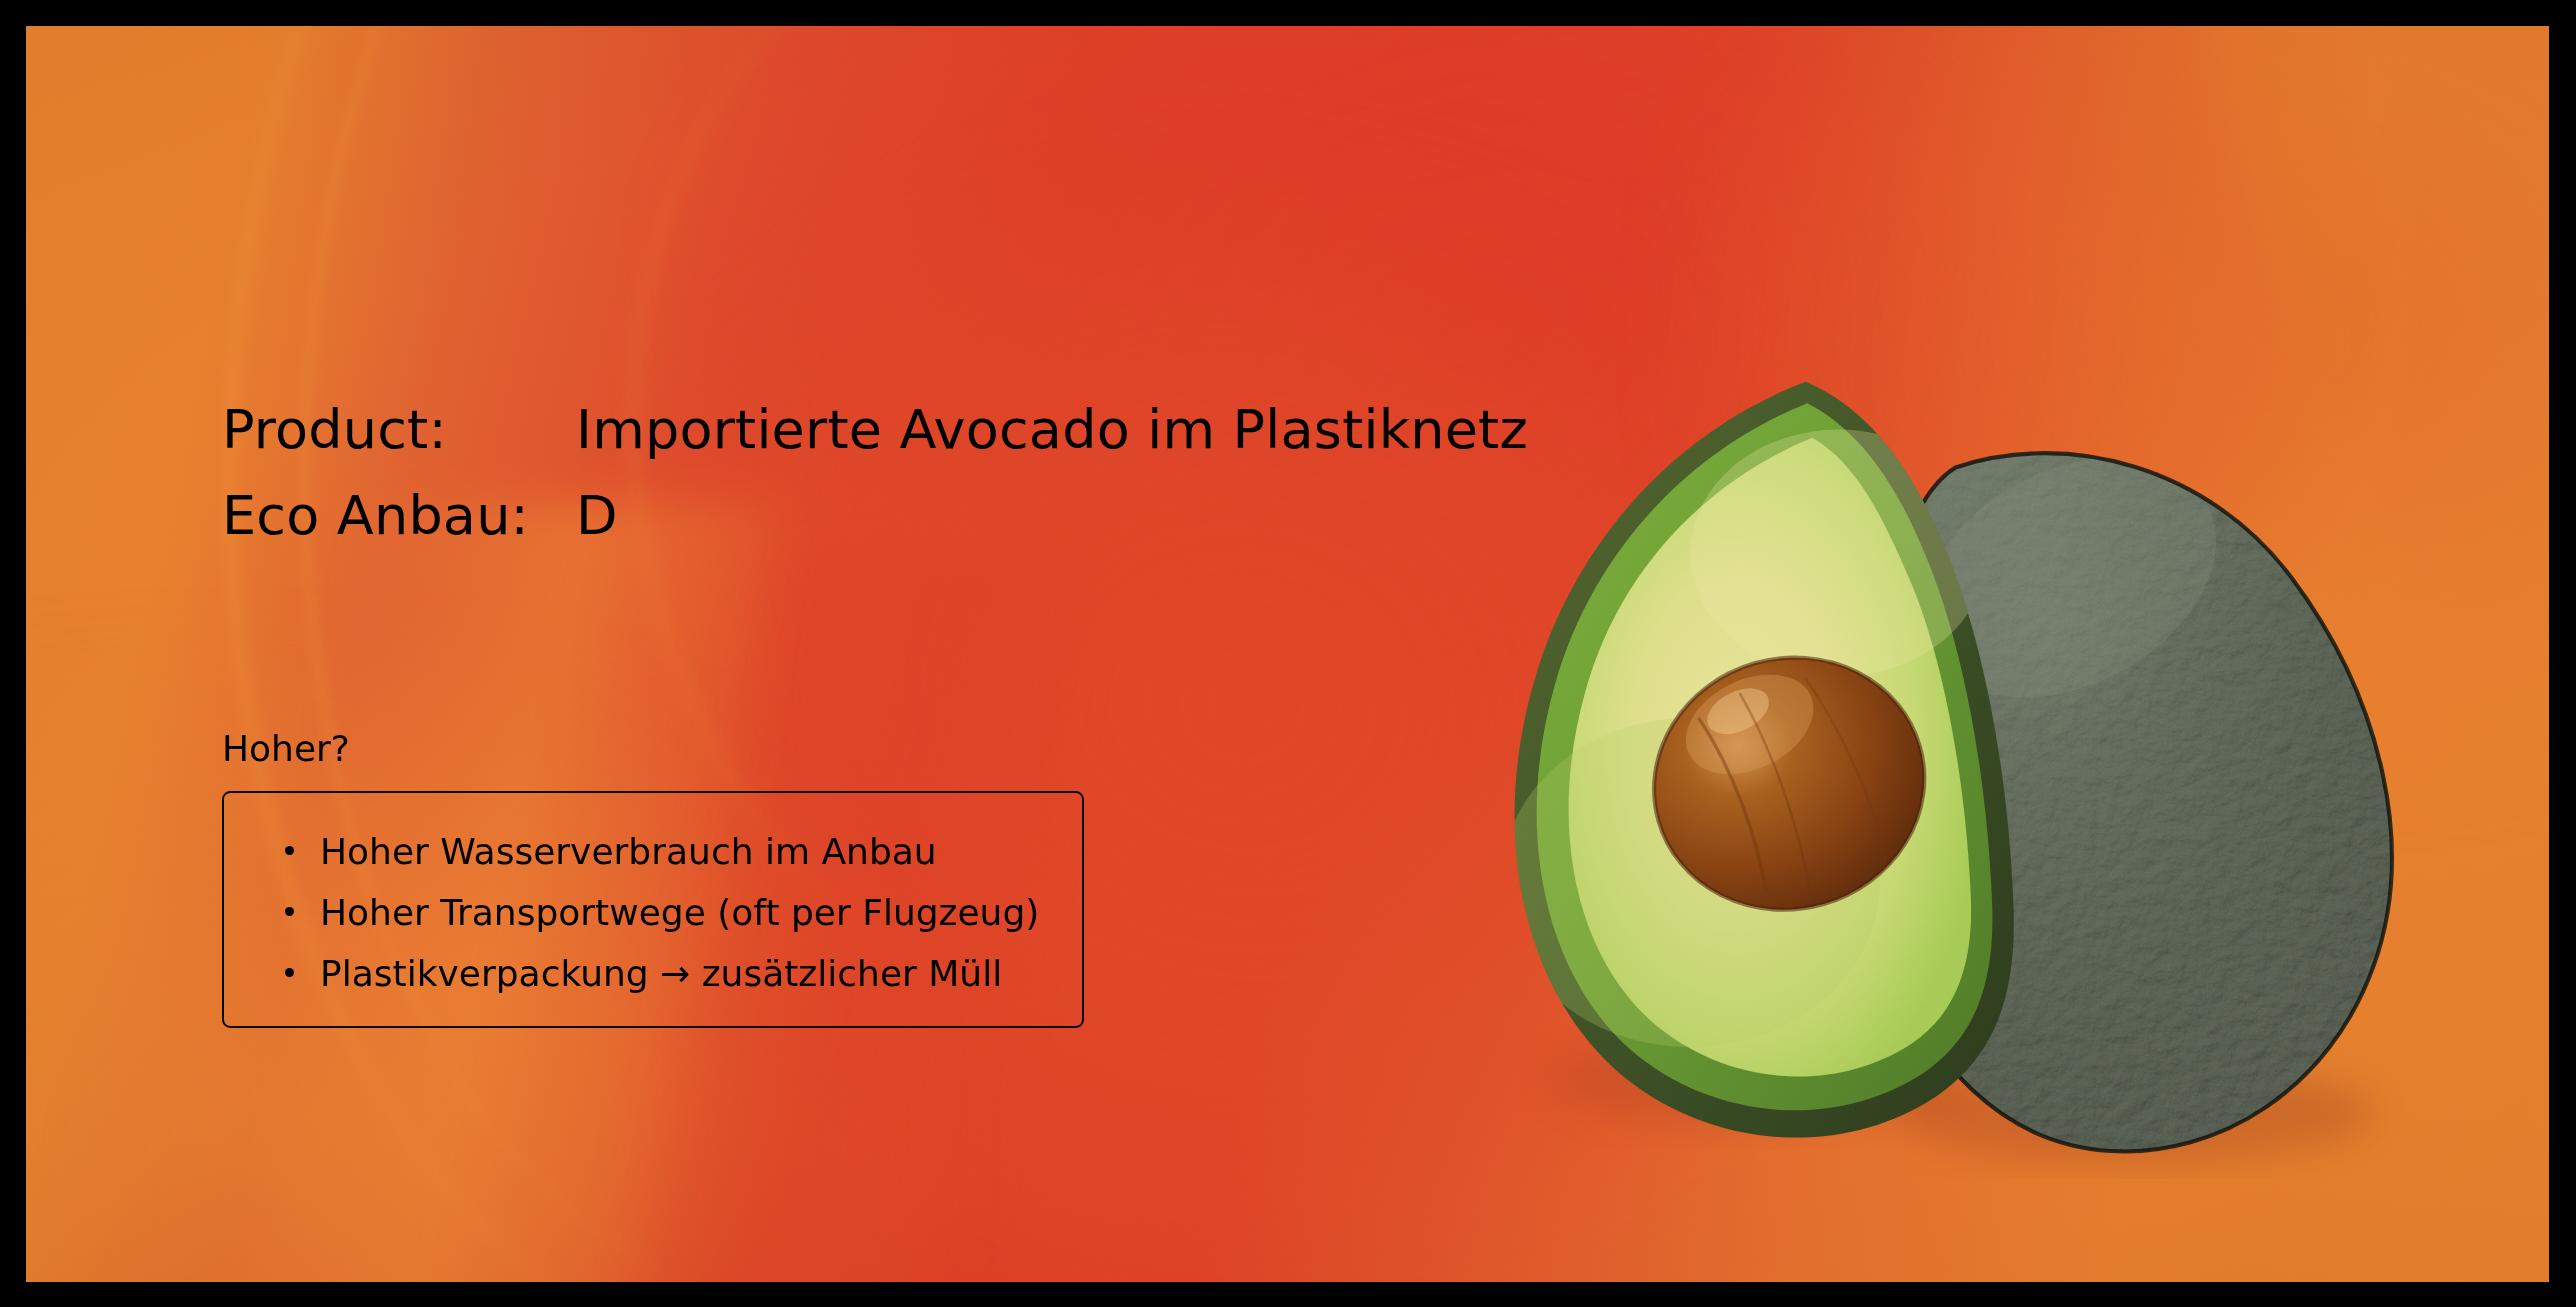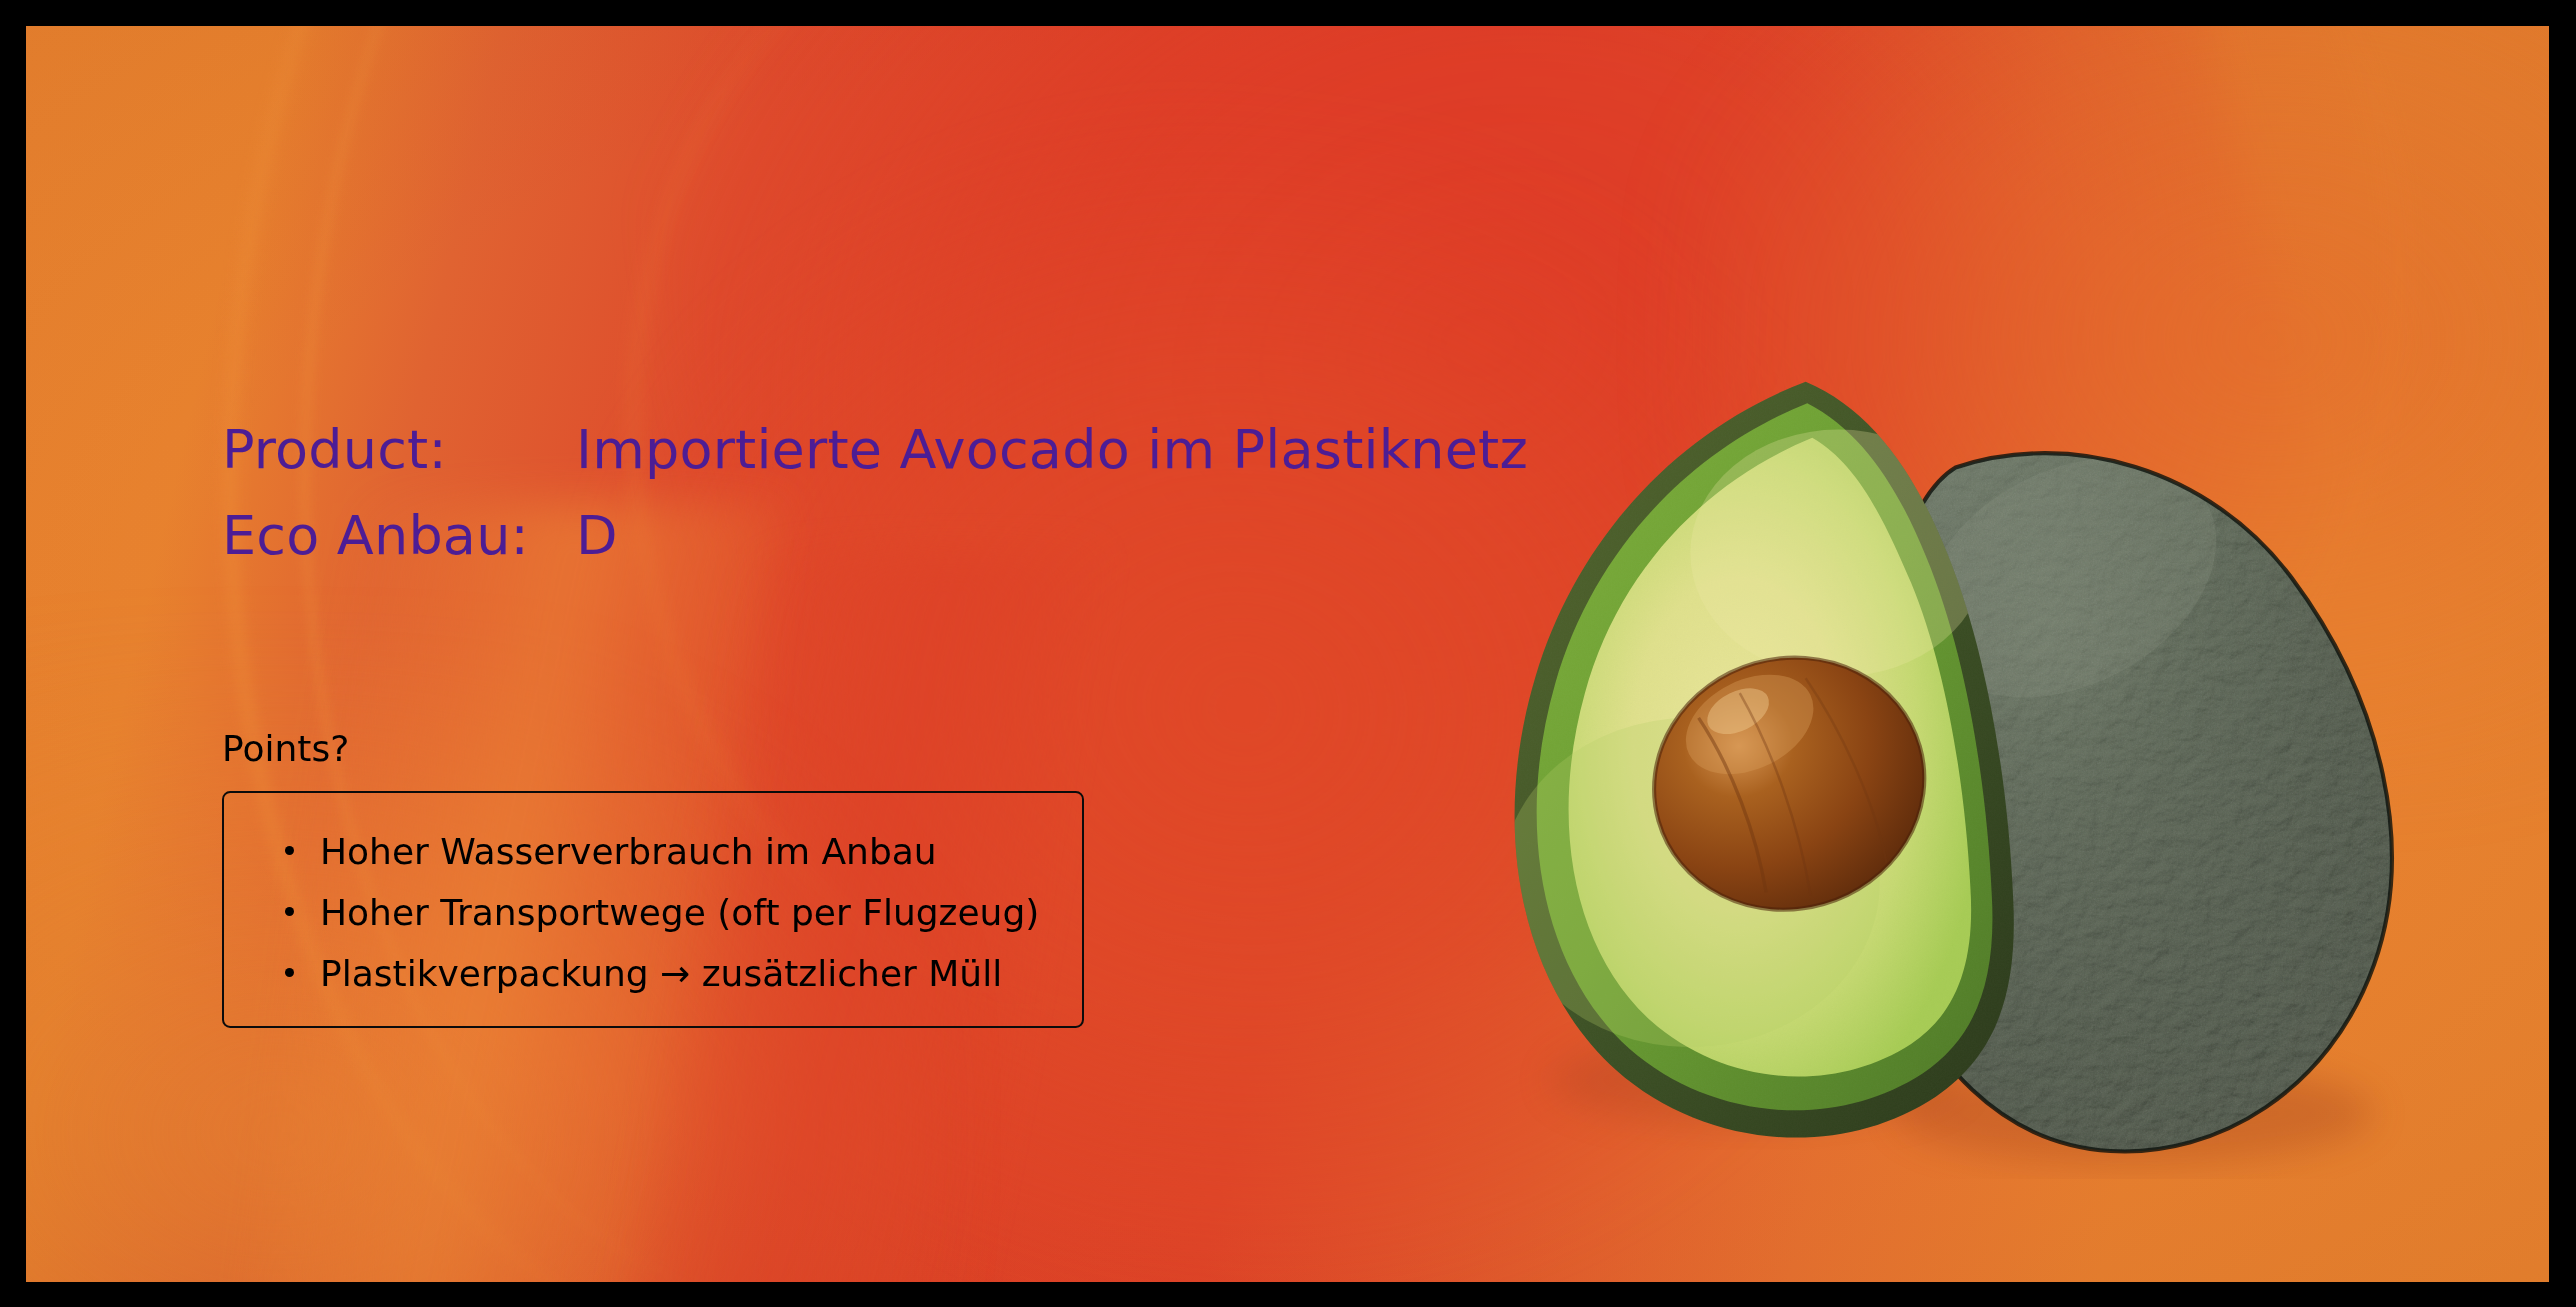--- a/index.html
+++ b/index.html
@@ -110,21 +110,21 @@
     filter:blur(20px);
   }
   .vignette{
     position:absolute;inset:0;
     background:radial-gradient(ellipse 78% 82% at 50% 48%, rgba(0,0,0,0) 55%, rgba(140,40,10,0.10) 100%);
   }
 
   
   .content{position:absolute; left:0; top:0; width:100%; height:100%;}
 
-  .kv-row{position:absolute; left:196px; color:#4c1d95; white-space:nowrap;margin-top:20px;}
+  .kv-row{position:absolute; left:196px; color:#000000; white-space:nowrap;}
   .kv-label{
     display:inline-block; width:354px;
     font-size:54px; letter-spacing:0.2px;
     font-family:"DejaVu Sans",sans-serif;
   }
   .kv-value{
     display:inline-block;
     font-size:54px; letter-spacing:0.2px;
     font-family:"DejaVu Sans",sans-serif;
   }
@@ -314,21 +314,21 @@
 
     <div class="kv-row" id="row-product">
       <span class="kv-label">Product:</span><span class="kv-value">Importierte Avocado im Plastiknetz</span>
     </div>
 
     <div class="kv-row" id="row-grade">
       <span class="kv-label">Eco Anbau:</span><span class="kv-value">D</span>
     </div>
 
 
-    <div class="warum">Points?</div>
+    <div class="warum">Hoher?</div>
 
     <div class="reasons-box">
       <ul class="reasons-list">
         <li class="reason-item" id="reason-0">
           <span class="dot"></span>
           <span class="txt">Hoher Wasserverbrauch im Anbau</span>
         </li>
         <li class="reason-item" id="reason-1">
           <span class="dot"></span>
           <span class="txt">Hoher Transportwege (oft per Flugzeug)</span>

